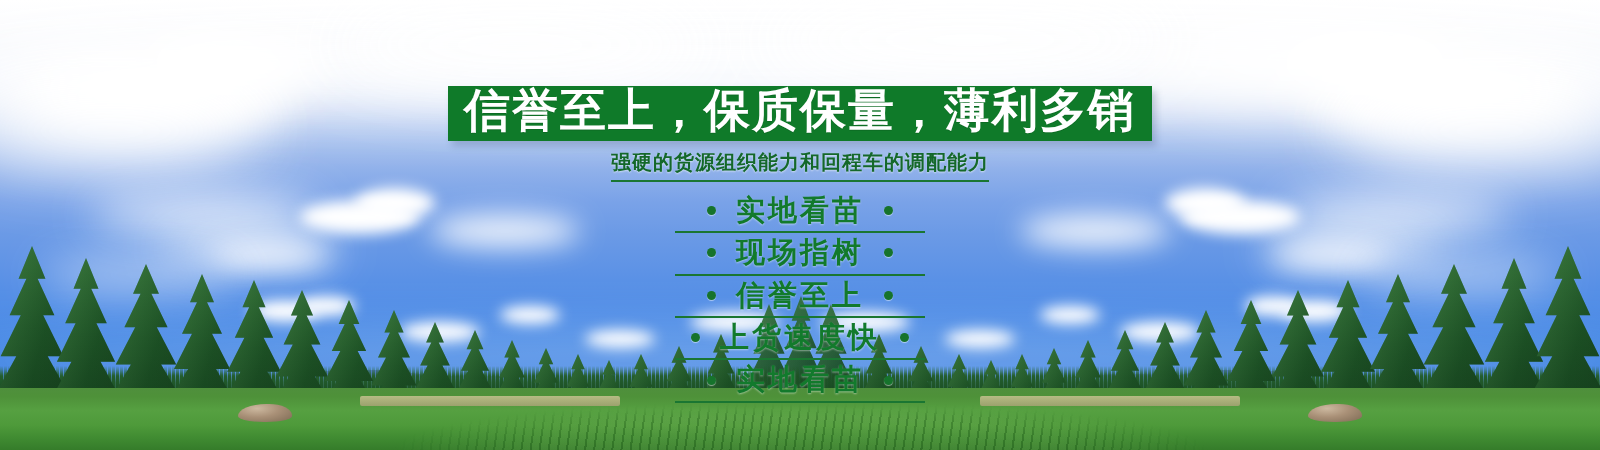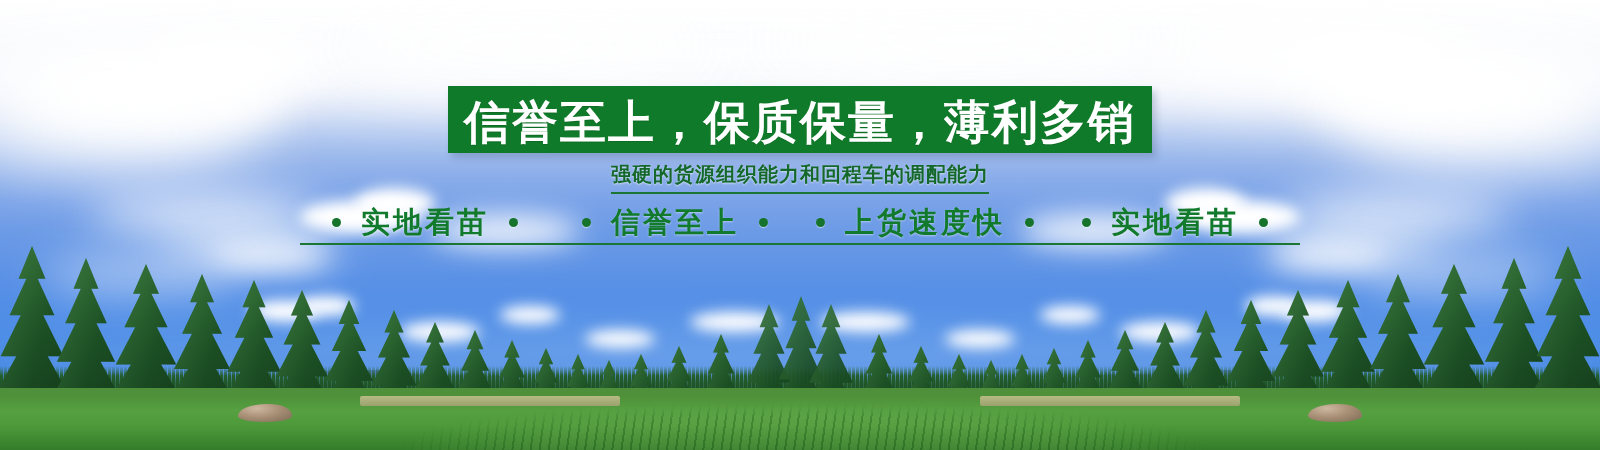--- a/index.html
+++ b/index.html
@@ -154,21 +154,21 @@
 
   
   .content {
     position:absolute; inset:0;
     display:flex; flex-direction:column; align-items:center;
   }
 
   .headline-bar {
     margin-top:86px;
     background:#0f7a29;
-    padding:13px 16px 7px 16px;
+    padding:1px 16px 7px 16px;
     box-shadow:4px 5px 7px rgba(40,60,100,.22);
     line-height:1;
   }
   .headline-text {
     display:block;
     color:#ffffff;
     font-size:46px;
     font-weight:bold;
     letter-spacing:2px;
     line-height:1.02;
@@ -184,21 +184,21 @@
     font-weight:bold;
     letter-spacing:1px;
     white-space:nowrap;
     padding-bottom:4px;
     border-bottom:2px solid #1a7632;
     text-shadow:0 1px 2px rgba(255,255,255,.6);
   }
 
   .features {
     margin-top:9px;
-    display:flex; align-items:center;
+    display:flex; flex-direction:column; align-items:center;
   }
 
   .feature {
     display:flex; align-items:center; justify-content:center;
     gap:20px;
     padding:2px 0 3px 0;
     border-bottom:2px solid #1a7632;
     min-width:250px;
   }
   .feature:first-child { border-top:none; }
@@ -343,20 +343,25 @@
     <div class="subtitle">强硬的货源组织能力和回程车的调配能力</div>
 
     <div class="features">
 
       <div class="feature">
         <span class="dot"></span>
         <span class="feature-label">实地看苗</span>
         <span class="dot"></span>
       </div>
 
+      <div class="feature">
+        <span class="dot"></span>
+        <span class="feature-label">现场指树</span>
+        <span class="dot"></span>
+      </div>
 
       <div class="feature">
         <span class="dot"></span>
         <span class="feature-label">信誉至上</span>
         <span class="dot"></span>
       </div>
 
       <div class="feature">
         <span class="dot"></span>
         <span class="feature-label">上货速度快</span>

